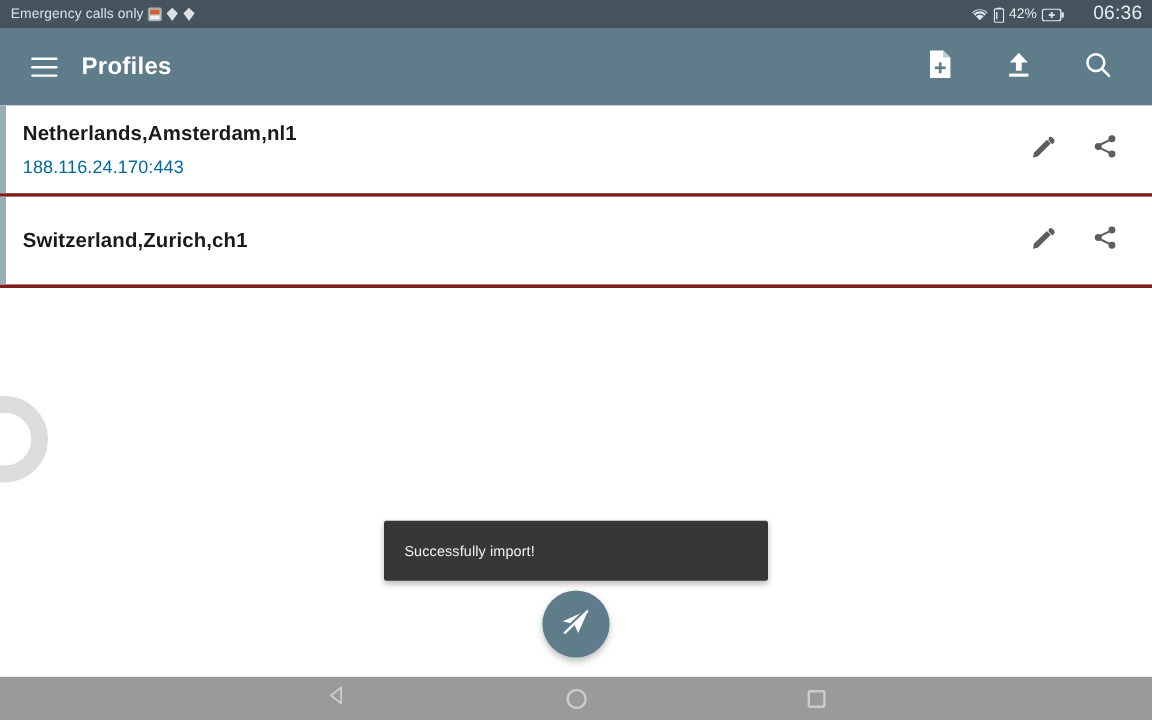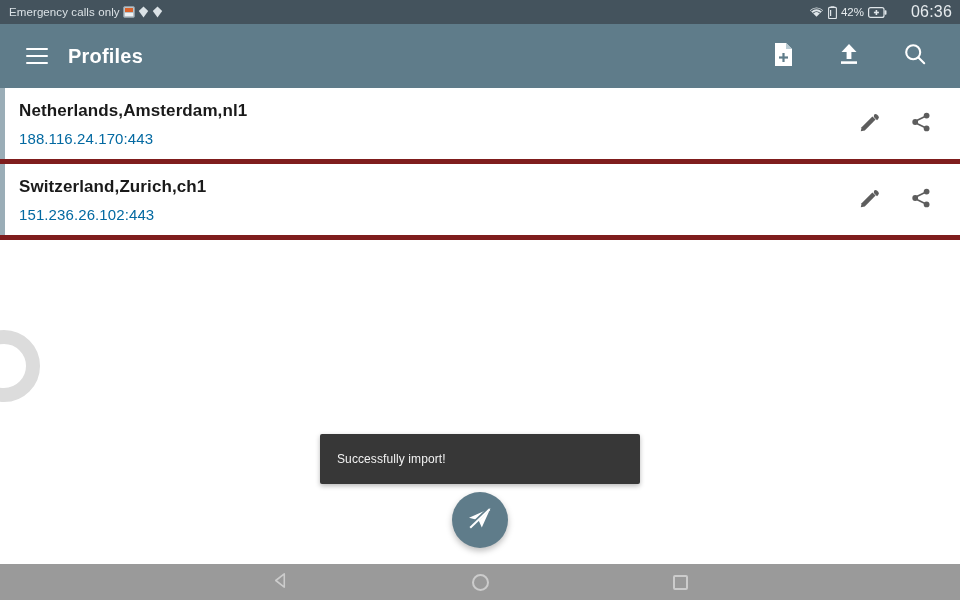--- a/index.html
+++ b/index.html
@@ -45,21 +45,21 @@
   }
   .act-btn {
     width:46px; height:46px; display:flex; align-items:center; justify-content:center;
     cursor:pointer;
   }
 
   
   .list { position:absolute; top:88px; left:0; width:960px; }
   .row {
     position:relative; background:#ffffff; height:76px;
-    border-bottom:5px solid #7f1d1d;
+    border-bottom:3px solid #7f1d1d;
     display:flex; align-items:center;
   }
   .row-accent {
     position:absolute; left:0; top:0; bottom:0; width:5px; background:#9aadb7;
   }
   .row-text { margin-left:19px; display:flex; flex-direction:column; gap:9px; }
   .row-title {
     font-size:17px; font-weight:bold; color:#1a1a1a; letter-spacing:.1px;
   }
   .row-sub { font-size:15px; color:#0369a1; letter-spacing:.1px; }
@@ -225,21 +225,20 @@
             </svg>
           </span>
         </div>
       </div>
     </div>
 
     <div class="row">
       <div class="row-accent"></div>
       <div class="row-text">
         <div class="row-title">Switzerland,Zurich,ch1</div>
-        <div class="row-sub">151.236.26.102:443</div>
       </div>
       <div class="row-actions">
         <div class="row-ic">
           <span>
             <svg width="22" height="22" viewBox="0 0 22 22">
               <path d="M2.6 16.2 L13.4 5.4 L16.6 8.6 L5.8 19.4 L1.8 20.2 Z" fill="#5d5d5d"></path>
               <path d="M15 3.8 a2.3 2.3 0 0 1 3.2 0 l1 1 a2.3 2.3 0 0 1 0 3.2 L18 9.2 L14.8 6 Z" fill="#5d5d5d"></path>
             </svg>
           </span>
         </div>

